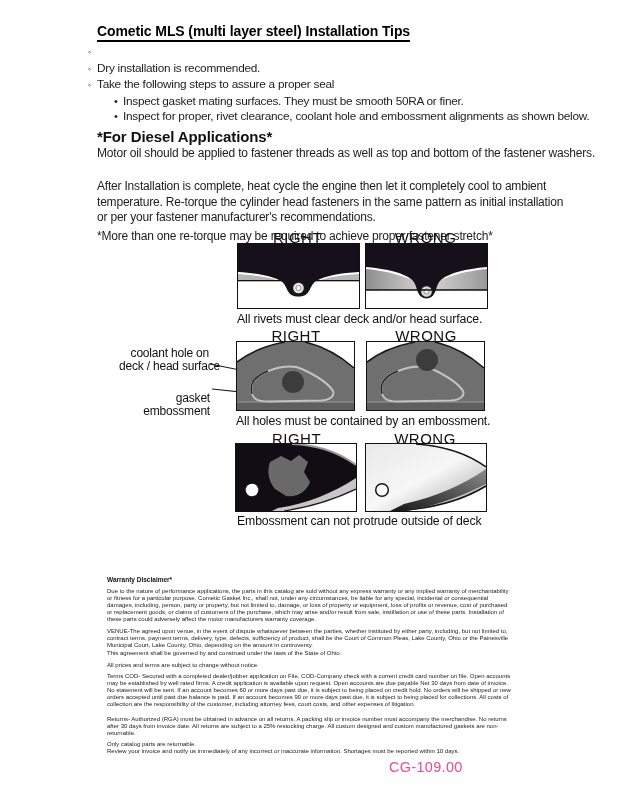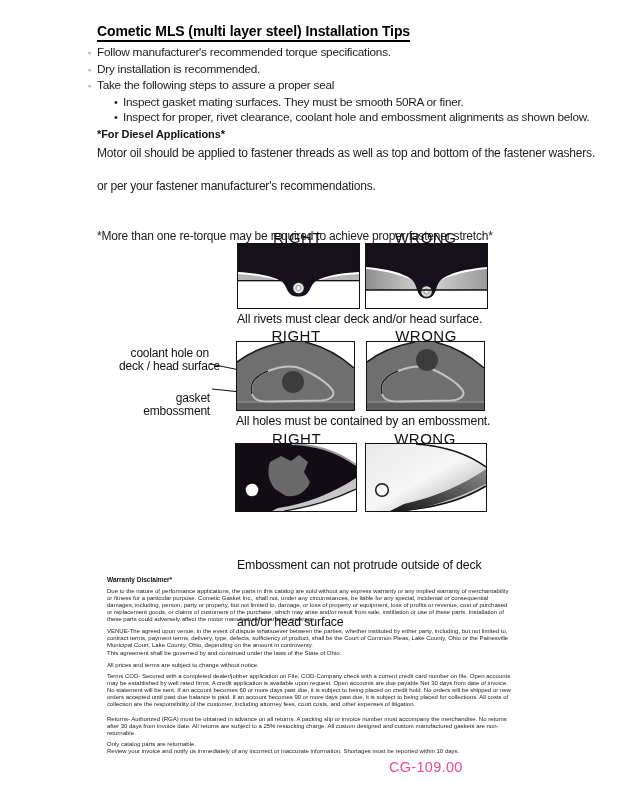--- a/index.html
+++ b/index.html
@@ -9,50 +9,49 @@
   
   .title{font-size:14px;font-weight:bold;color:#000;border-bottom:2px solid #000;
          padding-bottom:1px;letter-spacing:-0.1px;white-space:nowrap;}
   
   .bullets{font-size:11.8px;letter-spacing:-0.25px;line-height:15.6px;white-space:nowrap;}
   .bullet-row{display:flex;align-items:baseline;}
   .marker{width:9px;flex:0 0 9px;font-size:9px;color:#222;}
   .marker.filled{font-size:11px;}
   .sub{margin-left:26px;}
   
-  .h2{font-size:11px;font-weight:bold;color:#111;letter-spacing:-0.1px;}
+  .h2{font-size:15px;font-weight:bold;color:#111;letter-spacing:-0.1px;}
   .para{font-size:12px;letter-spacing:-0.2px;line-height:15.6px;}
   .para span{display:block;white-space:nowrap;}
   
   .fig-header{font-size:15px;letter-spacing:0.5px;text-align:center;color:#111;}
   .panel{border:1.6px solid #111;background:#fff;}
   .panel svg{display:block;}
   .caption{font-size:12.3px;letter-spacing:-0.15px;color:#111;white-space:nowrap;}
   .caption.center{text-align:center;}
-  .caption .line{display:block;line-height:13px;margin-top:44px;}
+  .caption .line{display:block;line-height:13px;}
   .callout{font-size:12px;letter-spacing:-0.2px;text-align:right;color:#111;line-height:12.5px;}
   .callout span{display:block;white-space:nowrap;}
   
   .fineprint{font-size:6px;line-height:7px;letter-spacing:0;color:#222;width:407px;}
   .fineprint-heading{font-size:6.5px;font-weight:bold;color:#111;}
   .footer-code{font-size:14.5px;letter-spacing:0.3px;color:#ec4899;}
 </style>
 </head>
 <body>
 
 <div class="page">
 
   <div class="abs" style="left:97px;top:22px;">
     <span class="title">Cometic MLS (multi layer steel) Installation Tips</span>
   </div>
 
   <div class="abs bullets" style="left:88px;top:45px;">
     <div class="bullet-row">
       <span class="marker">◦</span>
-      <span>Follow manufacturer's recommended torque specifications.</span>
     </div>
     <div class="bullet-row">
       <span class="marker">◦</span>
       <span>Dry installation is recommended.</span>
     </div>
     <div class="bullet-row">
       <span class="marker">◦</span>
       <span>Take the following steps to assure a proper seal</span>
     </div>
     <div class="bullet-row sub">
@@ -63,20 +62,22 @@
       <span class="marker filled">•</span>
       <span>Inspect for proper, rivet clearance, coolant hole and embossment alignments as shown below.</span>
     </div>
   </div>
 
   <div class="abs h2" style="left:97px;top:128px;">*For Diesel Applications*</div>
   <div class="abs para" style="left:97px;top:146px;">
     <span>Motor oil should be applied to fastener threads as well as top and bottom of the fastener washers.</span>
   </div>
   <div class="abs para" style="left:97px;top:179px;">
+    <span>After Installation is complete, heat cycle the engine then let it completely cool to ambient</span>
+    <span>temperature. Re-torque the cylinder head fasteners in the same pattern as initial installation</span>
     <span>or per your fastener manufacturer's recommendations.</span>
   </div>
   <div class="abs para" style="left:97px;top:229px;">*More than one re-torque may be required to achieve proper fastener stretch*</div>
 
   <div class="abs fig-header" style="left:237px;top:229px;width:121px;">RIGHT</div>
   <div class="abs fig-header" style="left:365px;top:229px;width:121px;">WRONG</div>
 
   <div class="abs panel" style="left:237px;top:243px;">
     <svg width="121" height="64" viewBox="0 0 121 64">
       <rect width="121" height="64" fill="#ffffff"></rect>
@@ -191,21 +192,20 @@
       <path d="M0,0 H50 C79,2 102,10 120,23 L120,42 C97,56 65,65 28,67 L0,67 Z" fill="url(#band)"></path>
       <path d="M50,0 C79,2 102,10 120,23" stroke="#151515" stroke-width="1.5" fill="none"></path>
       <path d="M120,42 C97,56 65,65 28,67" stroke="#151515" stroke-width="1.5" fill="none"></path>
       <path d="M120,25 C99,40 70,53 38,60 L24,67 H40 C72,62 100,50 120,40 Z" fill="url(#stripe)"></path>
       <circle cx="16" cy="46" r="6.3" fill="#ffffff" stroke="#151515" stroke-width="1.5"></circle>
     </svg>
   </div>
 
   <div class="abs caption" style="left:237px;top:515px;">
     <span class="line">Embossment can not protrude outside of deck</span>
-    <span class="line">and/or head surface</span>
   </div>
 
   <div class="abs fineprint fineprint-heading" style="left:107px;top:576px;">Warranty Disclaimer*</div>
   <div class="abs fineprint" style="left:107px;top:588px;">Due to the nature of performance applications, the parts in this catalog are sold without any express warranty or any implied warranty of merchantability or fitness for a particular purpose.  Cometic Gasket Inc., shall not, under any circumstances, be liable for any special, incidental or consequential damages, including, person, party or property, but not limited to, damage, or loss of property or equipment, loss of profits or revenue, cost of purchased or replacement goods, or claims of customers of the purchase, which may arise and/or result from sale, instillation or use of these parts.  Installation of these parts could adversely affect the motor manufacturers warranty coverage.</div>
   <div class="abs fineprint" style="left:107px;top:628px;">VENUE-The agreed upon venue, in the event of dispute whatsoever between the parties, whether instituted by either party, including, but not limited to, contract terms, payment terms, delivery, type, defects, sufficiency of product, shall be the Court of Common Pleas, Lake County, Ohio or the Painesville Municipal Court, Lake County, Ohio, depending on the amount in controversy.</div>
   <div class="abs fineprint" style="left:107px;top:650px;">This agreement shall be governed by and construed under the laws of the State of Ohio.</div>
   <div class="abs fineprint" style="left:107px;top:662px;">All prices and terms are subject to change without notice.</div>
   <div class="abs fineprint" style="left:107px;top:673px;">Terms COD- Secured with a completed dealer/jobber application on File, COD-Company check with a current credit card number on file.  Open accounts may be established by well rated firms.  A credit application is available upon request.  Open accounts are due payable Net 30 days from date of invoice.  No statement will be sent.  If an account becomes 60 or more days past due, it is subject to being placed on credit hold.  No orders will be shipped or new orders accepted until past due balance is paid.  If an account becomes 90 or more days past due, it is subject to being placed for collections.  All costs of collection are the responsibility of the customer, including attorney fees, court costs, and other expenses of litigation.</div>
   <div class="abs fineprint" style="left:107px;top:716px;">Returns- Authorized (RGA) must be obtained in advance on all returns.  A packing slip or invoice number must accompany the merchandise.  No returns after 30 days from invoice date.  All returns are subject to a 25% restocking charge.  All custom designed and custom manufactured gaskets are non-returnable.</div>
   <div class="abs fineprint" style="left:107px;top:741px;">Only catalog parts are returnable.</div>

